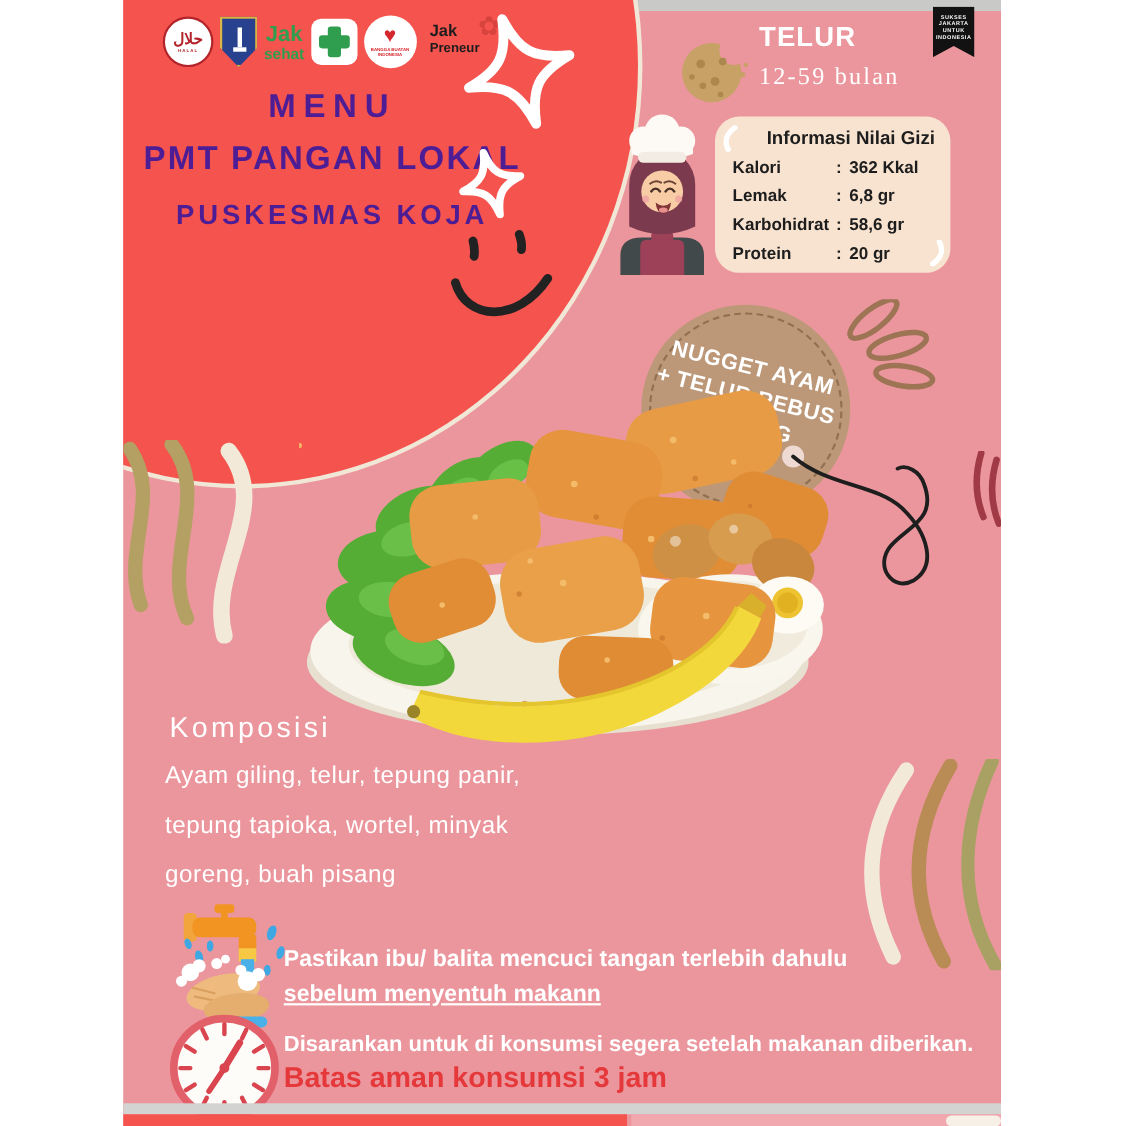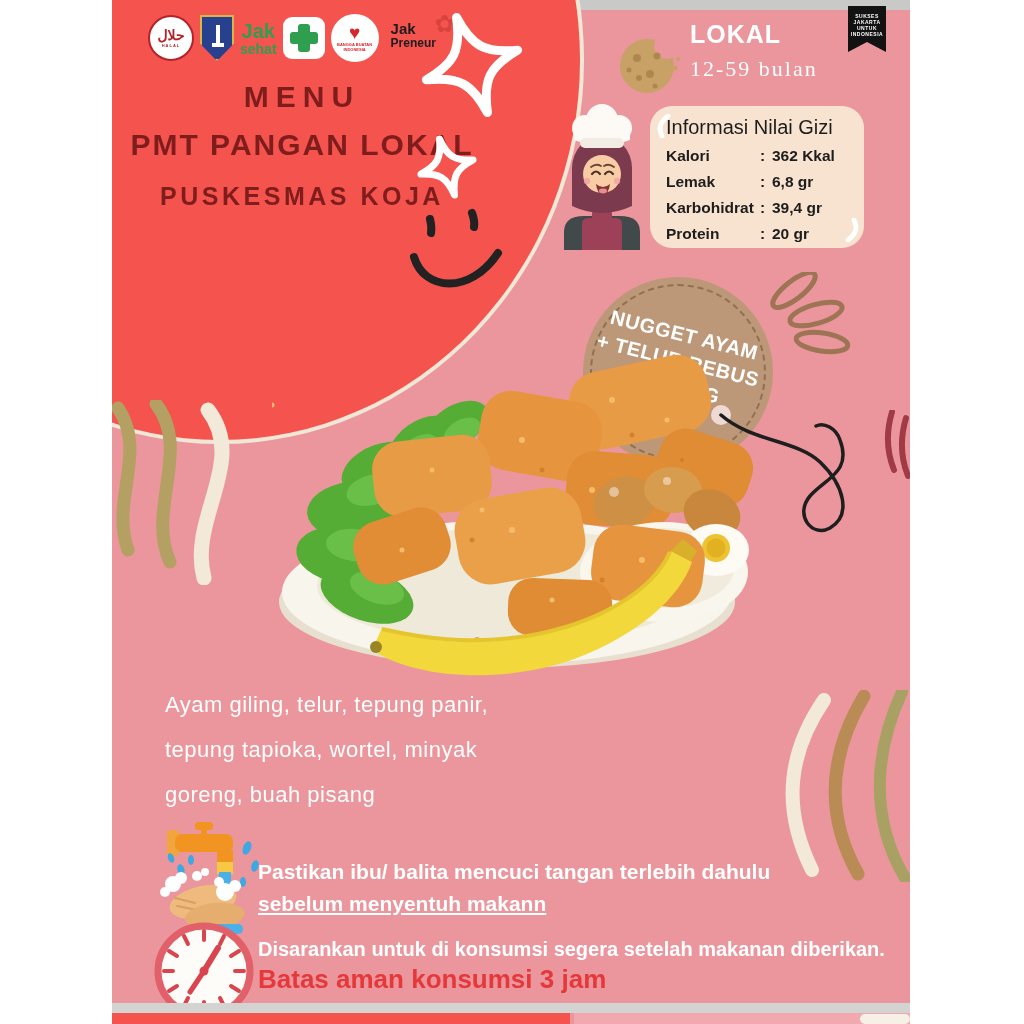--- a/index.html
+++ b/index.html
@@ -1,27 +1,27 @@
 <!DOCTYPE html>
 <html><head>
 <meta charset="utf-8">
 <style>
   html,body{margin:0;padding:0;background:#ffffff;}
   *{box-sizing:border-box;font-family:"Liberation Sans",sans-serif;}
   #canvas{position:relative;width:1024px;height:1024px;background:#ffffff;overflow:hidden;padding-left:15px;}
   .poster{position:absolute;left:112px;top:0;width:798px;height:1024px;background:#eb969d;overflow:hidden;}
   .abs{position:absolute;}
-  .title-line{position:absolute;left:0;width:380px;text-align:center;color:#7f1d1d;font-weight:bold;}
+  .title-line{position:absolute;left:0;width:380px;text-align:center;color:#4c1d95;font-weight:bold;}
   .t1{font-size:30px;letter-spacing:7px;}
   .t2{font-size:30px;letter-spacing:2px;}
   .t3{font-size:25px;letter-spacing:3.5px;}
   .usia-label{font-size:25px;font-weight:bold;letter-spacing:1px;color:#fff;}
   .usia-value{font-size:22px;letter-spacing:2px;color:#fff;}
   .nut-box{position:absolute;left:538px;top:106px;width:214px;height:142px;background:#f8e3d0;border-radius:22px;padding:10px 14px 8px 16px;}
-  .nut-title{font-size:20px;font-weight:normal;color:#1d1d1d;text-align:left;margin-bottom:4px;}
+  .nut-title{font-size:17px;font-weight:bold;color:#1d1d1d;text-align:right;margin-bottom:4px;}
   .nut-row{display:flex;font-size:15.5px;font-weight:bold;color:#1d1d1d;line-height:26px;}
   .nut-label{width:94px;flex:none;}
   .nut-sep{width:12px;flex:none;}
   .tag{position:absolute;left:471px;top:277px;width:190px;height:190px;border-radius:50%;background:#bd9878;}
   .tag-ring{position:absolute;inset:7px;border:2.5px dashed rgba(110,80,52,.55);border-radius:50%;}
   .tag-text{position:absolute;left:0;top:44px;width:100%;text-align:center;transform:rotate(14deg);color:#fff;font-weight:bold;font-size:20px;line-height:26px;letter-spacing:0.5px;}
   .komp-head{font-size:26px;letter-spacing:3px;color:#fff;}
   .komp-line{font-size:22px;letter-spacing:0.5px;color:#fff;line-height:45px;}
   .wash-line{font-size:21px;font-weight:bold;color:#fff;letter-spacing:0px;line-height:32px;}
   .serve-line{font-size:20px;font-weight:bold;color:#fff;}
@@ -129,21 +129,21 @@
             <circle cx="33" cy="48" r="4"></circle>
             <circle cx="40" cy="30" r="3.5"></circle>
           <circle cx="22" cy="52" r="3"></circle>
             <circle cx="38" cy="60" r="2.5"></circle>
             <circle cx="12" cy="44" r="2.5"></circle>
         </g>
         <circle cx="58" cy="42" r="2.5" fill="#c7a166"></circle>
           <circle cx="61" cy="33" r="2" fill="#c7a166"></circle>
       </svg>
     </span>
-    <div class="abs usia-label" style="left:578px;top:20px;">LOKAL</div>
+    <div class="abs usia-label" style="left:578px;top:20px;">TELUR</div>
     <div class="abs usia-value" style="left:578px;top:56px;font-family:Liberation Serif, serif;">12-59 bulan</div>
 
     <div class="pennant">
       <div>SUKSES</div>
       <div>JAKARTA</div>
       <div>UNTUK</div>
       <div>INDONESIA</div>
     </div>
 
     <span class="abs" style="left:440px;top:98px;">
@@ -185,21 +185,21 @@
         <span>362 Kkal</span>
       </div>
       <div class="nut-row">
         <span class="nut-label">Lemak</span>
         <span class="nut-sep">:</span>
         <span>6,8 gr</span>
       </div>
       <div class="nut-row">
         <span class="nut-label">Karbohidrat</span>
         <span class="nut-sep">:</span>
-        <span>39,4 gr</span>
+        <span>58,6 gr</span>
       </div>
       <div class="nut-row">
         <span class="nut-label">Protein</span>
         <span class="nut-sep">:</span>
         <span>20 gr</span>
       </div>
     </div>
 
     <div class="tag">
       <div class="tag-ring"></div>
@@ -333,21 +333,22 @@
       </svg>
     </span>
 
     <span class="abs" style="left:772px;top:410px;">
       <svg width="26" height="75" viewBox="0 0 26 75">
         <path d="M8,2 C2,22 2,40 10,60" stroke="#a03a44" stroke-width="6" fill="none" stroke-linecap="round"></path>
         <path d="M22,8 C16,28 16,46 24,66" stroke="#a03a44" stroke-width="6" fill="none" stroke-linecap="round"></path>
       </svg>
     </span>
 
-    <div class="abs" style="left:53px;top:682px;">
+    <div class="abs komp-head" style="left:42px;top:646px;">Komposisi</div>
+    <div class="abs" style="left:38px;top:682px;">
       <div class="komp-line">Ayam giling, telur, tepung panir,</div>
       <div class="komp-line">tepung tapioka, wortel, minyak</div>
       <div class="komp-line">goreng, buah pisang</div>
     </div>
 
     <span class="abs" style="left:35px;top:820px;">
       <svg width="120" height="115" viewBox="0 0 120 115">
         <rect x="20" y="10" width="12" height="26" rx="4" fill="#f2a53c"></rect>
         <rect x="28" y="14" width="58" height="18" rx="7" fill="#f29422"></rect>
         <rect x="48" y="2" width="18" height="8" rx="3" fill="#f29422"></rect>

